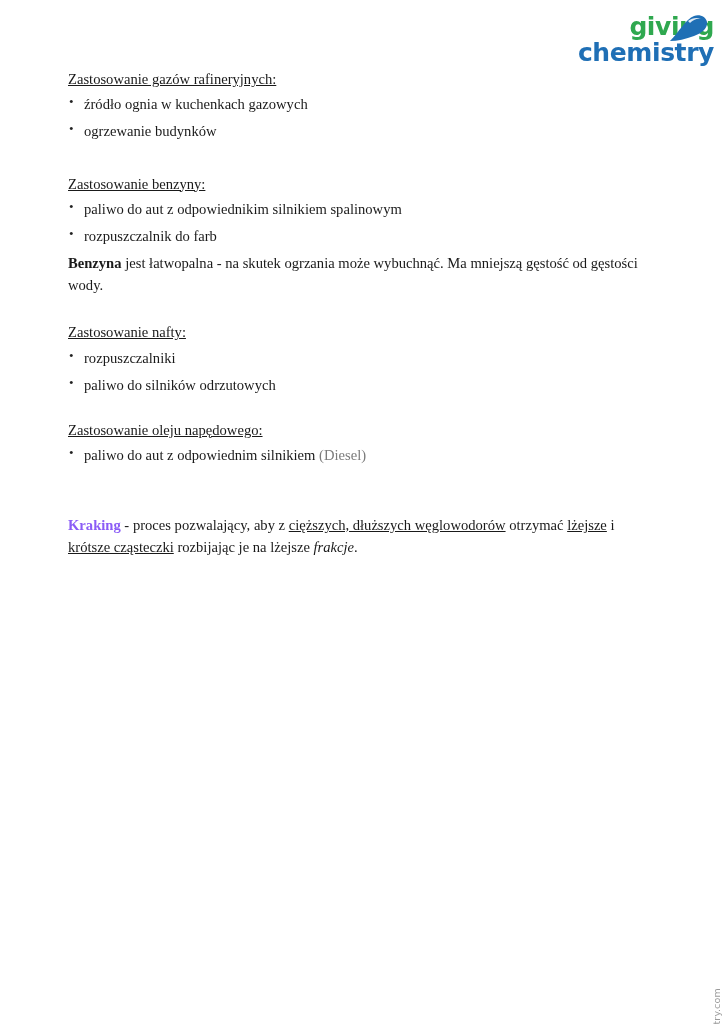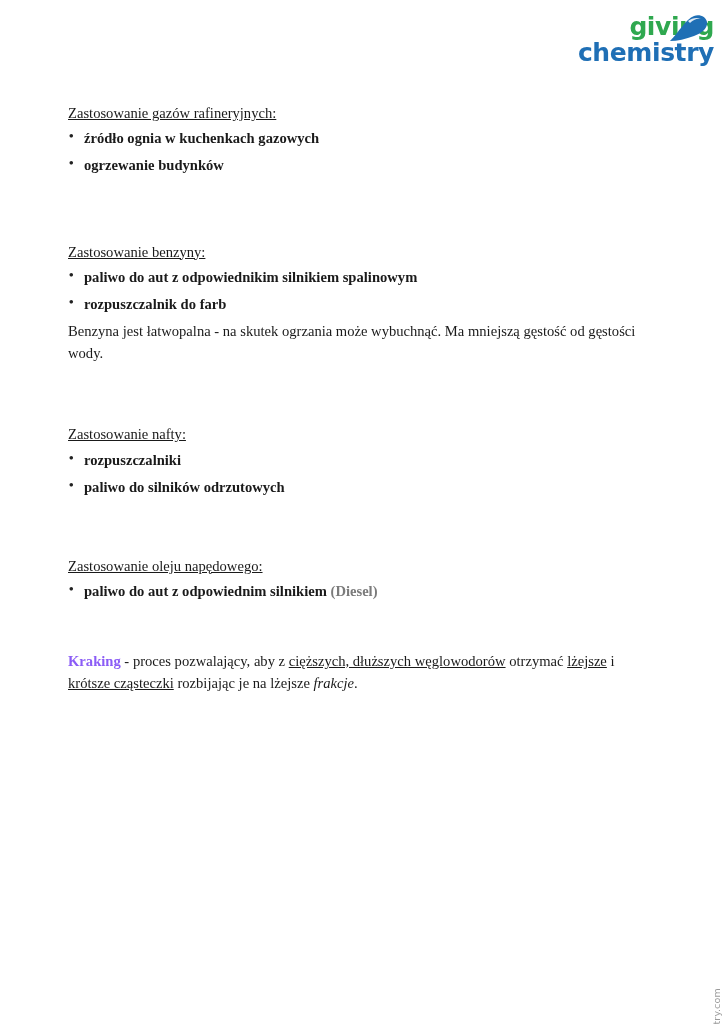--- a/index.html
+++ b/index.html
@@ -51,52 +51,51 @@
   
   #content {
     position: absolute;
     left: 68px;
     top: 68px;
     width: 585px;
     font-size: 14.6px;
     line-height: 1.52;
   }
 
-  .block { margin-bottom: 0; margin-top: 34px; }
+  .block { margin-bottom: 0; }
 
   .heading-ul {
     text-decoration: underline;
     margin: 0 0 3px 0;
   }
 
   ul.bullets {
     list-style: none;
     margin: 0;
     padding: 0;
-    font-weight: bold;
   }
   ul.bullets li {
     position: relative;
     padding-left: 16px;
     margin: 0 0 5px 0;
   }
   ul.bullets li:before {
     content: "\2022";
     position: absolute;
     left: 1px;
     top: -1px;
     font-size: 13px;
     color: #222;
   }
 
   .spacer-lg { height: 25px; }
   .spacer-md { height: 18px; }
 
   .para { margin: 0; }
-  .para b { font-weight: normal; }
+  .para b { font-weight: bold; }
   .muted { color: #7b7b7b; }
   .green-bold { color: #8b5cf6; font-weight: bold; }
   .u { text-decoration: underline; }
   .i { font-style: italic; }
 
   
   #side-note {
     position: absolute;
     right: 2px;
     bottom: 36px;

